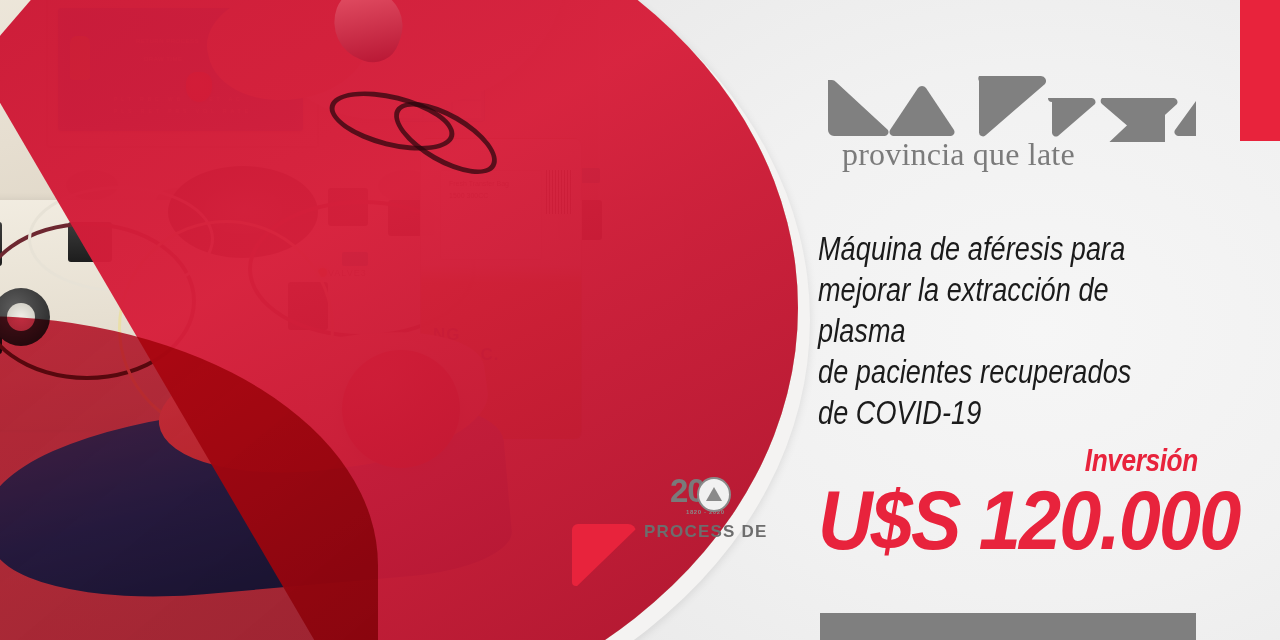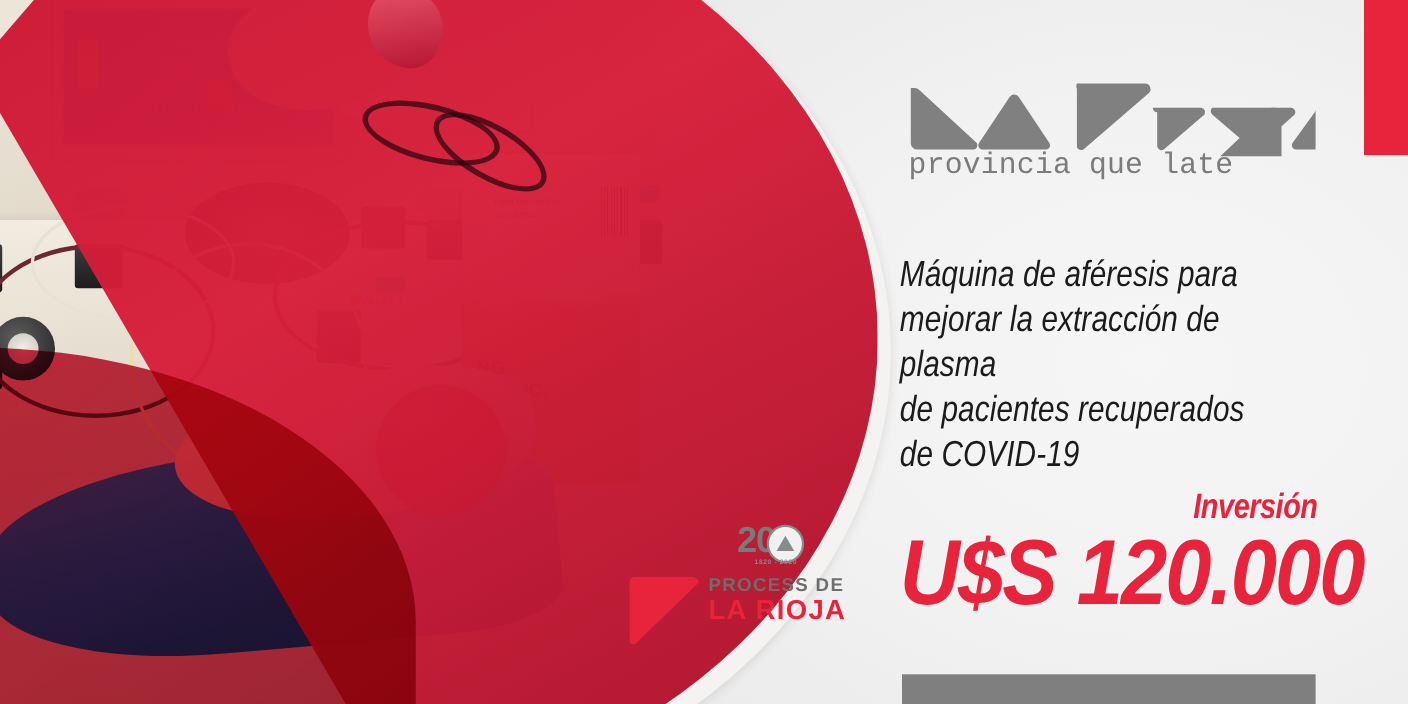--- a/index.html
+++ b/index.html
@@ -202,23 +202,23 @@
   }
 
   
   :root{
     --red:#e8233c;
     --gray:#7f7f7f;
   }
   .brand{position:absolute;left:826px;top:72px;width:370px;height:110px;}
   .brand svg{display:block;}
   .brand-word{
-    position:absolute;left:0;top:64px;
-    font-size:27px;color:#7b7b7b;letter-spacing:.2px;
-    font-family:Liberation Mono, monospace;
+    position:absolute;left:16px;top:64px;
+    font-size:32px;color:#7b7b7b;letter-spacing:.2px;
+    font-family:Liberation Serif, serif;
   }
 
   .headline{
     position:absolute;left:818px;top:228px;width:420px;
     font-family:"Liberation Sans Narrow","Liberation Sans",sans-serif;
     font-style:italic;font-weight:300;
     font-size:33px;line-height:41px;color:#1b1b1b;
     transform:scaleX(.82);transform-origin:left top;
     white-space:pre-line;letter-spacing:.1px;
   }
@@ -393,17 +393,16 @@
 
   <div class="govlogo">
     <div class="emblem">
       <div class="e200">200</div>
       <div class="shield"></div>
       <div class="eyear">1820 - 2020</div>
     </div>
     <div class="gov-tri"></div>
     <div class="gov-text">
       <div class="gov-l1">PROCESS DE</div>
-      <div class="gov-l2">LA RIOJA</div>
     </div>
   </div>
 
 </div>
 
 </body></html>

